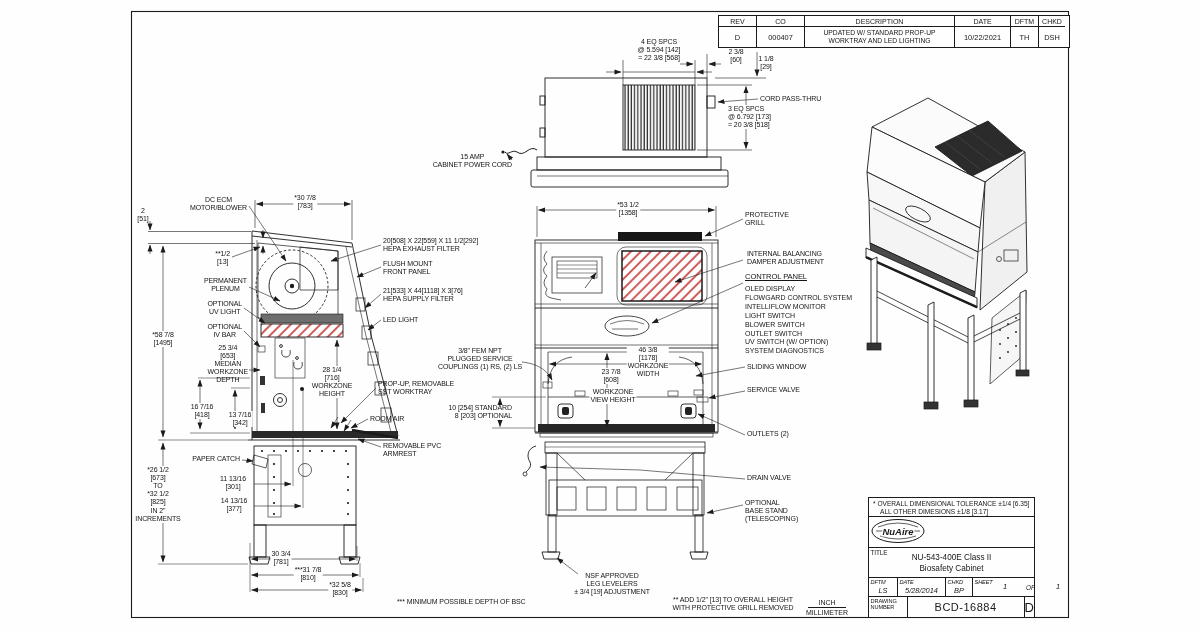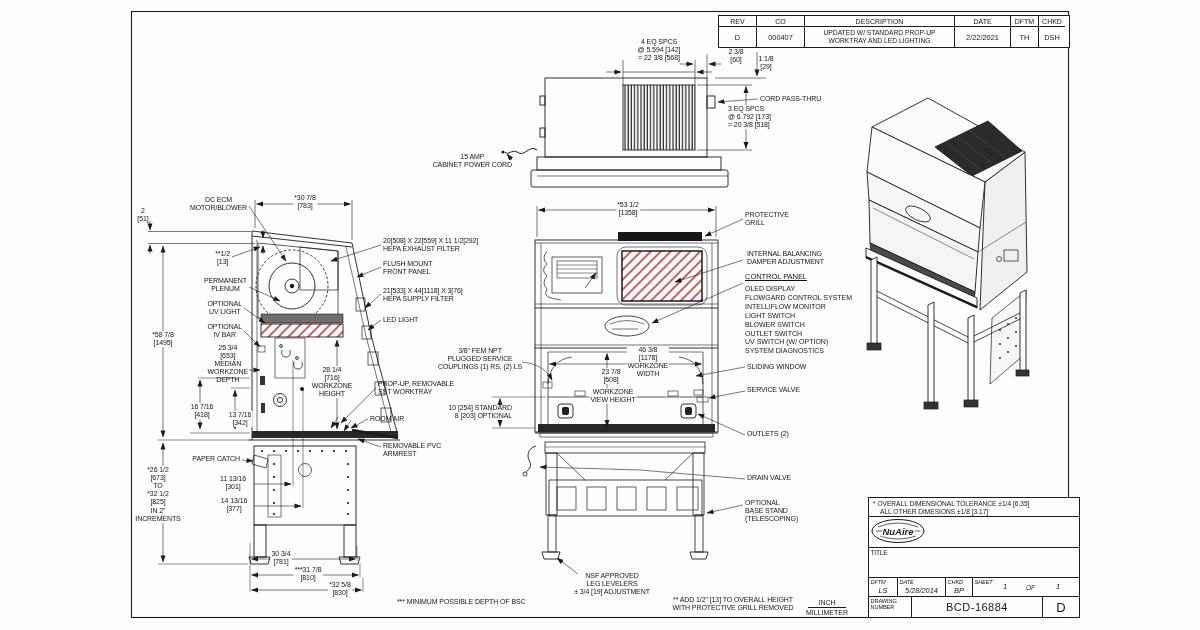--- a/index.html
+++ b/index.html
@@ -17,21 +17,21 @@
   .cp-item{font:7px/8.9px "Liberation Sans",sans-serif;white-space:nowrap;}
   
   .revtable{position:absolute;left:718px;top:15px;width:350px;border:1px solid #1b1b1b;
             display:grid;grid-template-columns:38px 48px 150px 56px 28px 26px;z-index:3;background:#fefefe;}
   .rc{border-right:1px solid #1b1b1b;text-align:center;display:flex;align-items:center;justify-content:center;}
   .rc:nth-child(6n){border-right:none;}
   .rh{font-size:7px;height:10px;border-bottom:1px solid #1b1b1b;}
   .rd{font-size:7.4px;height:20px;}
   .rd-desc{font-size:6.7px;line-height:1.25;white-space:pre-line;}
   
-  .tblock{position:absolute;left:868px;top:497px;width:212px;height:121px;border:1.2px solid #1b1b1b;
+  .tblock{position:absolute;left:868px;top:497px;width:167px;height:121px;border:1.2px solid #1b1b1b;
           box-sizing:border-box;z-index:3;background:#fefefe;}
   .tb-row{position:relative;box-sizing:border-box;border-bottom:1px solid #1b1b1b;}
   .tb-note{height:19px;}
   .tb-logo{height:31px;display:flex;align-items:center;justify-content:center;}
   .tb-title{height:30px;}
   .tb-info{height:19px;display:flex;font-style:italic;}
   .tb-draw{height:20px;display:flex;border-bottom:none;}
   .tb-cell{position:relative;box-sizing:border-box;border-right:1px solid #1b1b1b;height:100%;}
   .tb-cell:last-child{border-right:none;}
   .cell-label{position:absolute;left:1.5px;top:1px;font-size:5.6px;letter-spacing:-0.1px;white-space:pre-line;line-height:1.1;}
@@ -333,21 +333,21 @@
   <div class="rc rh">REV</div>
   <div class="rc rh">CO</div>
   <div class="rc rh">DESCRIPTION</div>
   <div class="rc rh">DATE</div>
   <div class="rc rh">DFTM</div>
   <div class="rc rh">CHKD</div>
   <div class="rc rd">D</div>
   <div class="rc rd">000407</div>
   <div class="rc rd rd-desc">UPDATED W/ STANDARD PROP-UP
 WORKTRAY AND LED LIGHTING</div>
-  <div class="rc rd">2/22/2021</div>
+  <div class="rc rd">10/22/2021</div>
   <div class="rc rd">TH</div>
   <div class="rc rd">DSH</div>
 </div>
 
 <div class="lbl c" style="left:659px;top:38px">4 EQ SPCS
 @ 5.594 [142]
 = 22 3/8 [568]</div>
 <div class="lbl c" style="left:736px;top:48px">2 3/8
 [60]</div>
 <div class="lbl c" style="left:766px;top:55px">1 1/8
@@ -475,20 +475,22 @@
   </div>
   <div class="tb-row tb-logo">
     <svg width="58" height="28" viewBox="0 0 58 28">
       <ellipse cx="29" cy="14" rx="26" ry="11.5" fill="none" stroke="#1b1b1b" stroke-width="1"></ellipse>
       <path d="M9,10 Q29,2 49,10 M7,14 L51,14 M11,19 Q29,25 47,19" fill="none" stroke="#1b1b1b" stroke-width="0.7"></path>
       <text x="29" y="17.5" text-anchor="middle" font-size="9.5" font-weight="bold" font-style="italic" font-family="Liberation Sans, sans-serif" fill="#1b1b1b" stroke="#fefefe" stroke-width="2.6" paint-order="stroke">NuAire</text>
     </svg>
   </div>
   <div class="tb-row tb-title">
     <div class="cell-label" style="font-size:6.4px">TITLE</div>
+    <div style="position:absolute;left:0;right:0;top:5px;text-align:center;font-size:8.2px;line-height:1.3;white-space:pre-line">NU-543-400E Class II
+Biosafety Cabinet</div>
   </div>
   <div class="tb-row tb-info">
     <div class="tb-cell" style="width:29px">
       <div class="cell-label">DFTM</div>
       <div class="cell-val">LS</div>
     </div>
     <div class="tb-cell" style="width:48px">
       <div class="cell-label">DATE</div>
       <div class="cell-val">5/28/2014</div>
     </div>

